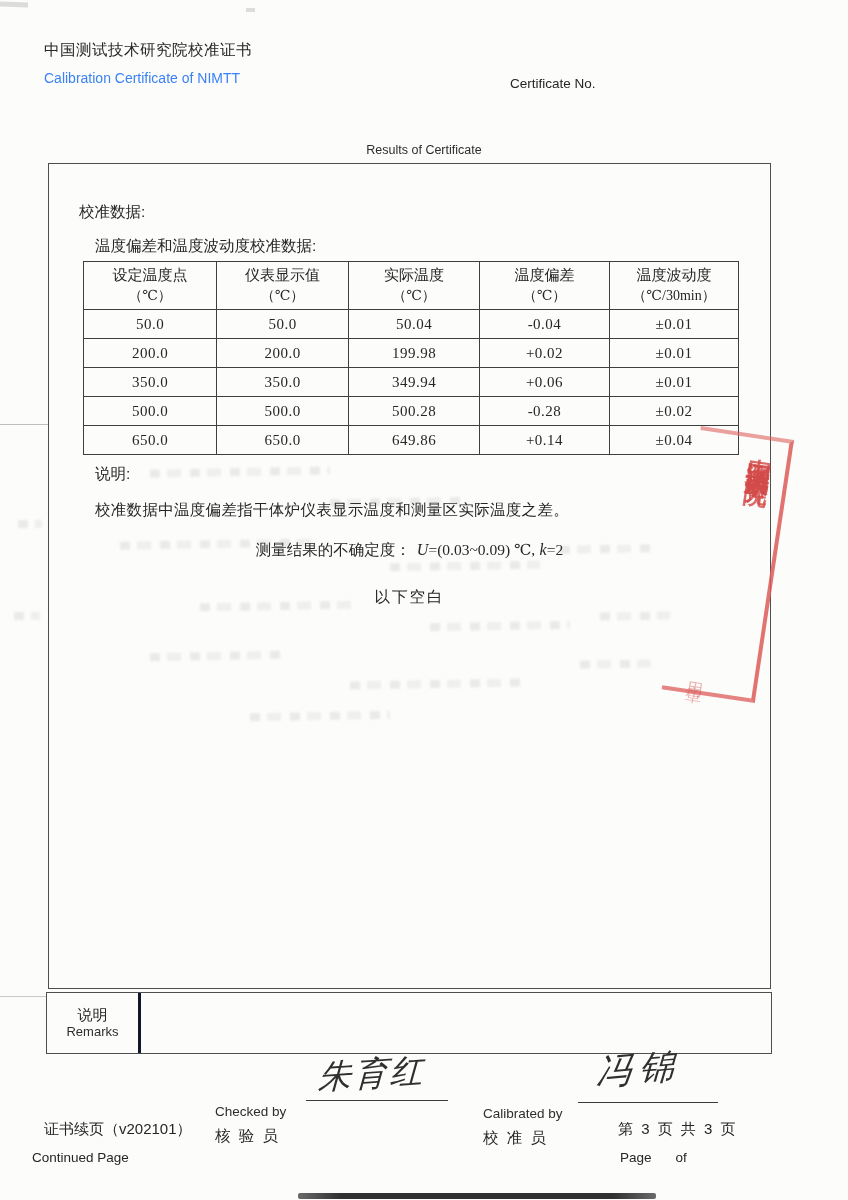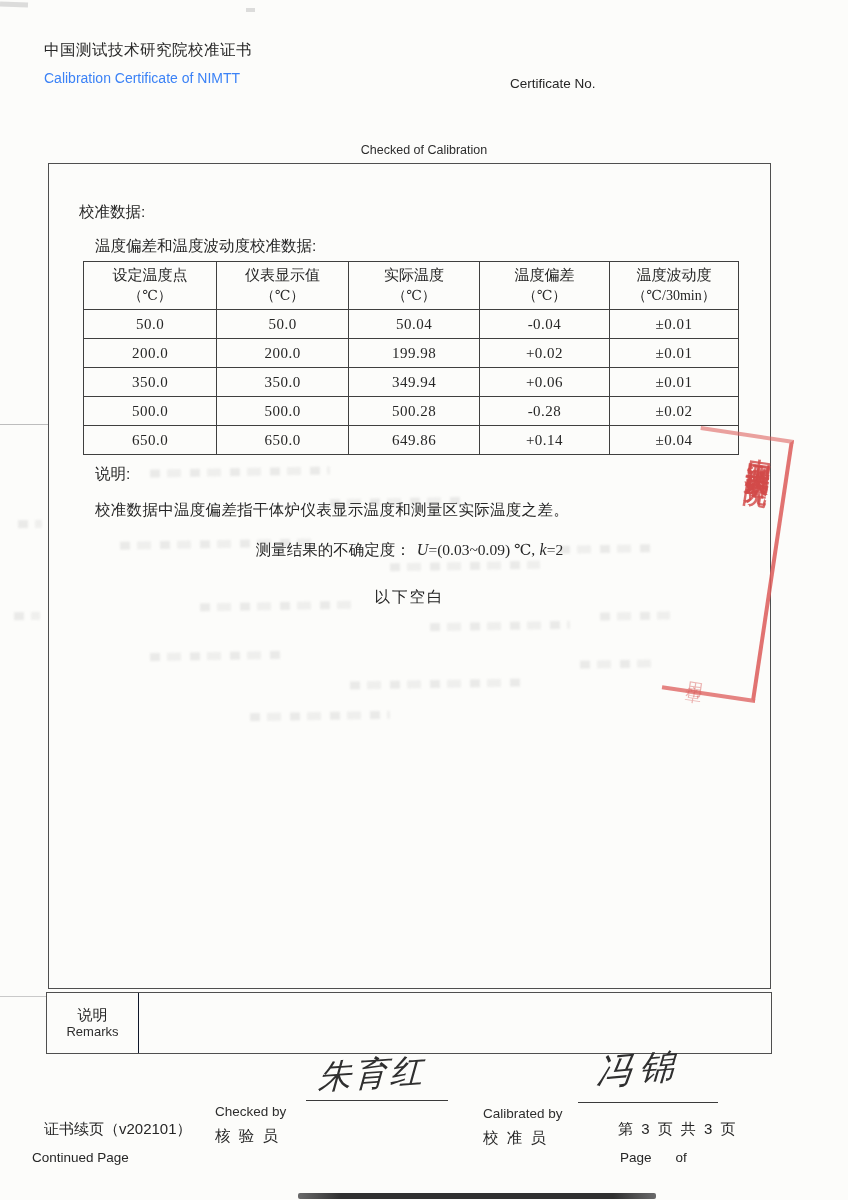--- a/index.html
+++ b/index.html
@@ -61,21 +61,21 @@
     color:rgba(210,75,73,.82);
   }
   .stamp-partial{
     position:absolute;right:46px;bottom:14px;
     writing-mode:vertical-rl;
     font-size:17px;color:rgba(214,90,88,.45);letter-spacing:4px;
   }
 
   
   .remarks-box{left:46px;top:992px;width:724px;height:60px;border:1.5px solid #4f4f4f;display:flex;}
-  .remarks-left{width:91px;border-right:1px solid #0f172a;display:flex;flex-direction:column;align-items:center;justify-content:center;line-height:1.3;}
+  .remarks-left{width:91px;border-right:3px solid #0f172a;display:flex;flex-direction:column;align-items:center;justify-content:center;line-height:1.3;}
   .remarks-label-cn{font-size:15px;}
   .remarks-label-en{font-size:13px;color:#2e2e2e;}
   .remarks-right{flex:1;display:flex;align-items:center;justify-content:center;font-size:15.5px;letter-spacing:.5px;}
 
   
   .sig-label{font-size:15.5px;letter-spacing:2px;white-space:nowrap;margin-top:48px;}
   .sig-label-en{font-size:13.5px;color:#2d2d2d;}
   .sig-line{border-bottom:1.5px solid #3a3a3a;}
   .sig-hand{
     font-family:"Liberation Serif","DejaVu Serif",serif;
@@ -108,21 +108,21 @@
 </style>
 </head>
 <body>
 
 <div class="page">
 
   <div class="abs org-cn cjk">中国测试技术研究院校准证书</div>
   <div class="abs org-en">Calibration Certificate of NIMTT</div>
   <div class="abs certno-en">Certificate No.</div>
 
-  <div class="abs doc-subtitle">Checked of Calibration</div>
+  <div class="abs doc-subtitle">Results of Certificate</div>
 
   <div class="abs main-box">
     <div class="abs section-label cjk">校准数据:</div>
     <div class="abs table-caption cjk">温度偏差和温度波动度校准数据:</div>
 
     <table class="cal">
       <colgroup>
         <col style="width:133px">
           <col style="width:132px">
           <col style="width:131px">

